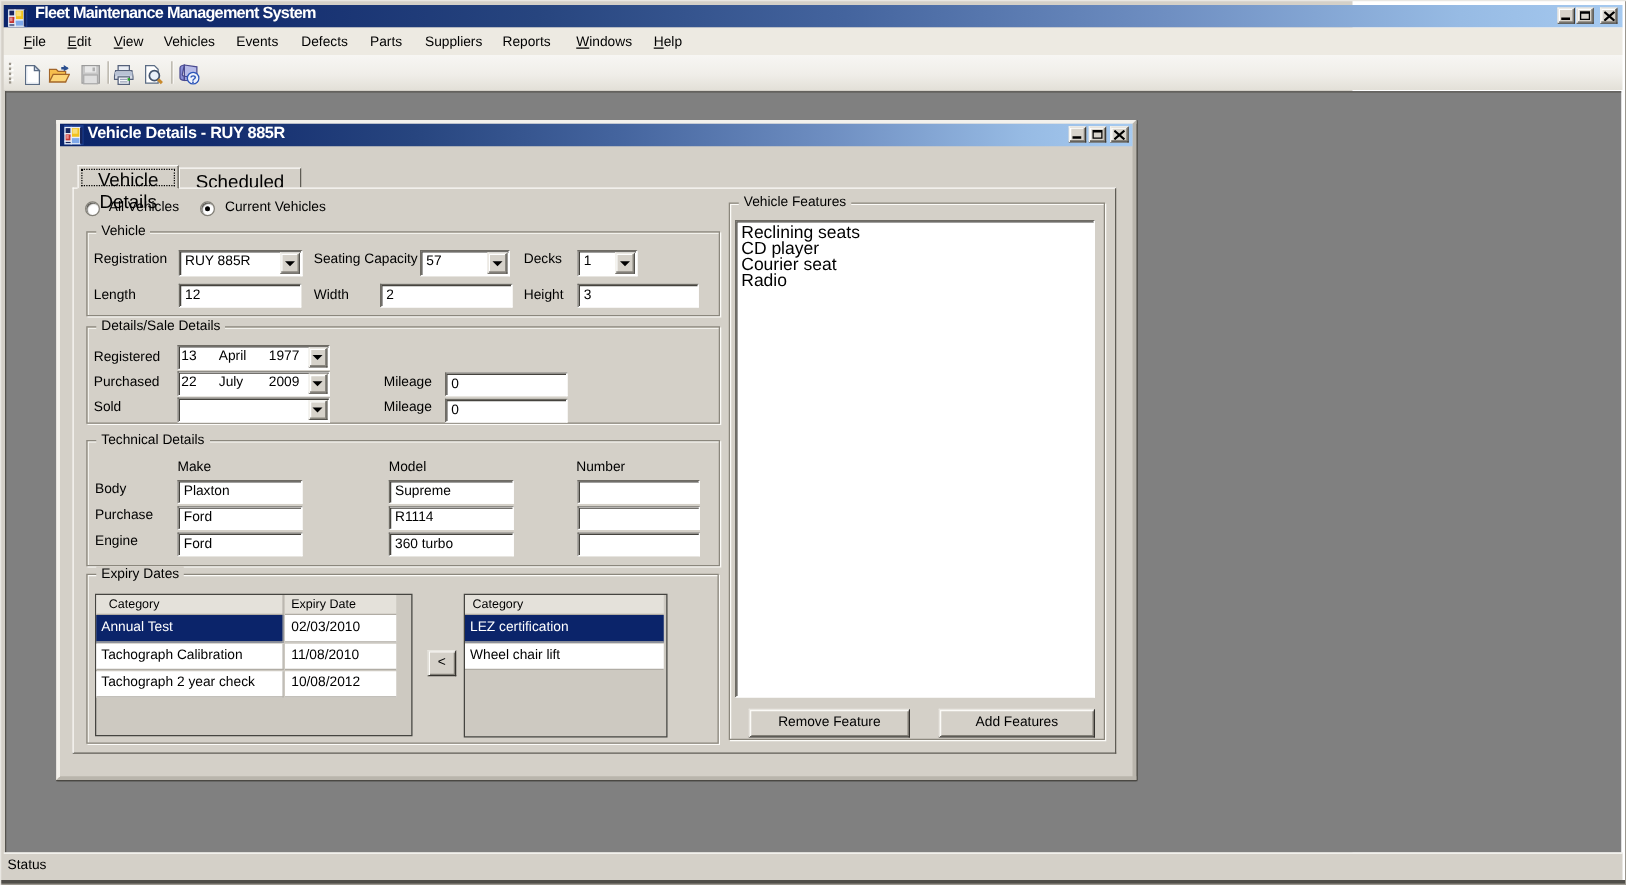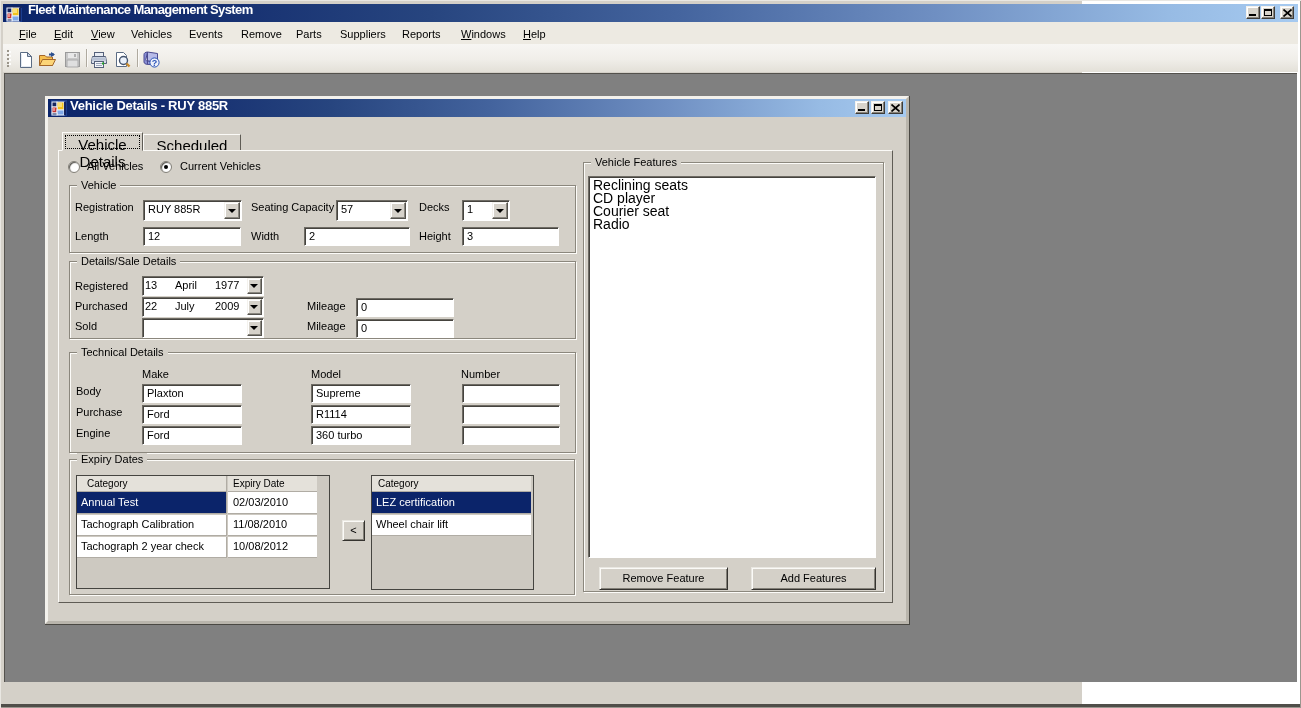--- a/index.html
+++ b/index.html
@@ -110,21 +110,21 @@
         <path d="M0.5 0.5 L8.5 7.5 M8.5 0.5 L0.5 7.5" stroke="#000" stroke-width="1.7"></path>
       </svg>
     </div>
   </div>
   <div id="menubar">
     <span class="mitem" style="left:16px"><u>F</u>ile</span>
     <span class="mitem" style="left:51px"><u>E</u>dit</span>
     <span class="mitem" style="left:88px"><u>V</u>iew</span>
     <span class="mitem" style="left:128px">Vehicles</span>
     <span class="mitem" style="left:186px">Events</span>
-    <span class="mitem" style="left:238px">Remove</span>
+    <span class="mitem" style="left:238px">Defects</span>
     <span class="mitem" style="left:293px">Parts</span>
     <span class="mitem" style="left:337px">Suppliers</span>
     <span class="mitem" style="left:399px">Reports</span>
     <span class="mitem" style="left:458px"><u>W</u>indows</span>
     <span class="mitem" style="left:520px"><u>H</u>elp</span>
   </div>
   <div id="toolbar">
     <svg class="abs" style="left:4px;top:6px" width="4" height="17" viewBox="0 0 4 17">
       <g fill="#9A958A">
         <rect x="0" y="0" width="2" height="2"></rect>
@@ -333,14 +333,17 @@
         </div>
       </div>
       <div class="group" style="left:524px;top:11px;width:301px;height:430px">
         <div class="glabel">Vehicle Features</div>
         <div class="listbox" style="left:4px;top:13px;width:288px;height:382px">Reclining seats<br>CD player<br>Courier seat<br>Radio</div>
         <div class="btn" style="left:15px;top:404px;width:129px;height:23px;line-height:20px">Remove Feature</div>
         <div class="btn" style="left:167px;top:404px;width:125px;height:23px;line-height:20px">Add Features</div>
       </div>
     </div>
   </div>
+  <div id="status">
+      <span>Status</span>
+    </div>
   <div id="botline"></div>
 </div>
 
 </body></html>

